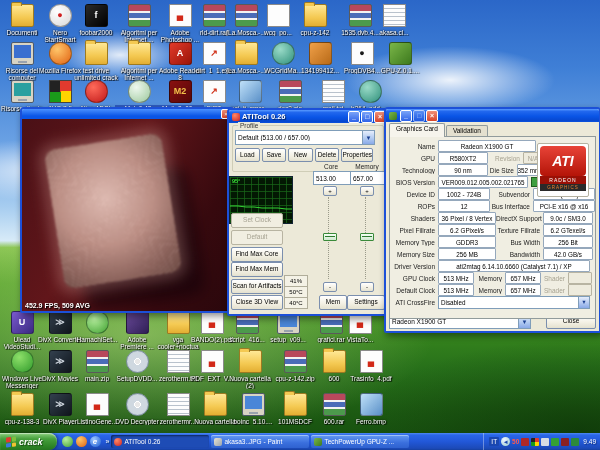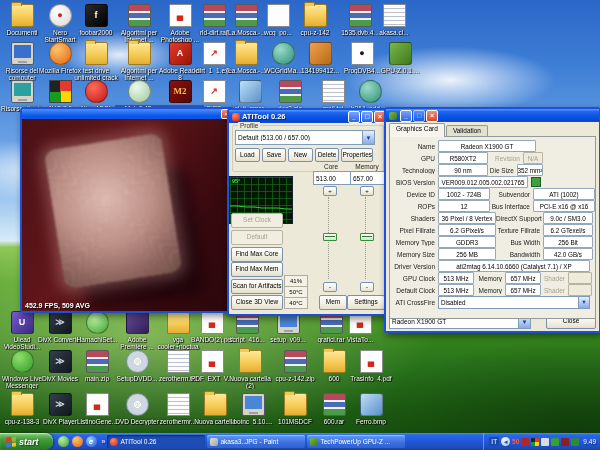--- a/index.html
+++ b/index.html
@@ -290,21 +290,21 @@
       <div class="dlab">AVG 7.5</div>
     </div>
     <div class="dicon" style="left: 72px; top: 80px;">
       <div class="ic sh-circle" style="--a: #ff6a5a; --b: #c01818;"></div>
       <div class="dlab">Alice ADSL</div>
     </div>
     <div class="dicon" style="left: 115px; top: 80px;">
       <div class="ic sh-circle" style="--a: #eef8ee; --b: #9cc89c;"></div>
       <div class="dlab sel">eMule0.48...</div>
     </div>
-    <div class="dicon" style="left: 156px; top: 80px; font-family: Liberation Serif, serif;">
+    <div class="dicon" style="left: 156px; top: 80px;">
       <div class="ic sh-square" style="--a: #8a1010; --b: #550808;">
         <span class="g" style="color: rgb(242, 194, 74);">M2</span>
       </div>
       <div class="dlab sel">Metin2_00...</div>
     </div>
     <div class="dicon" style="left: 190px; top: 80px;">
       <div class="ic sh-page">
         <span class="g" style="color: rgb(208, 48, 24);">↗</span>
       </div>
       <div class="dlab">DiRT</div>
@@ -636,40 +636,45 @@
             <span class="gval vdis" style="width: 22px;"></span>
           </div>
           <div class="grow">
             <span class="glab" style="width: 42px;">ATI CrossFire</span>
             <span class="gsel" style="width: 150px;">
               <span class="gseltxt">Disabled</span>
               <span class="gselbtn">▼</span>
             </span>
           </div>
         </div>
+      <div id="gpuz-logo">
+        <div id="logo-red">ATI</div>
+        <div id="logo-band">RADEON</div>
+        <div id="logo-graphics">GRAPHICS</div>
+      </div>
     </div>
     <div id="gpuz-bottom">
       <div class="combo" id="gpuz-cardsel">
         <span class="combotxt">Radeon X1900 GT</span>
         <span class="combobtn">▼</span>
       </div>
       <div class="btn" id="gpuz-close">Close</div>
     </div>
   </div>
 </div>
 
 <div id="taskbar">
   <div id="start">
     <span id="flag">
       <i style="background:#e23a2e;"></i>
         <i style="background:#7ebf3e;"></i>
         <i style="background:#3b78de;"></i>
         <i style="background:#f3c233;"></i>
     </span>
-    <span class="slbl">start</span>
+    <span class="slbl">crack</span>
   </div>
   <div id="ql">
       <span class="qli ql-hamachi"></span>
       <span class="qli ql-firefox"></span>
       <span class="qli ql-ie">e</span>
     </div>
   <span id="qlmore">»</span>
   <div id="tasks">
       <div class="task on">
         <span class="tic tic-atitool"></span>

